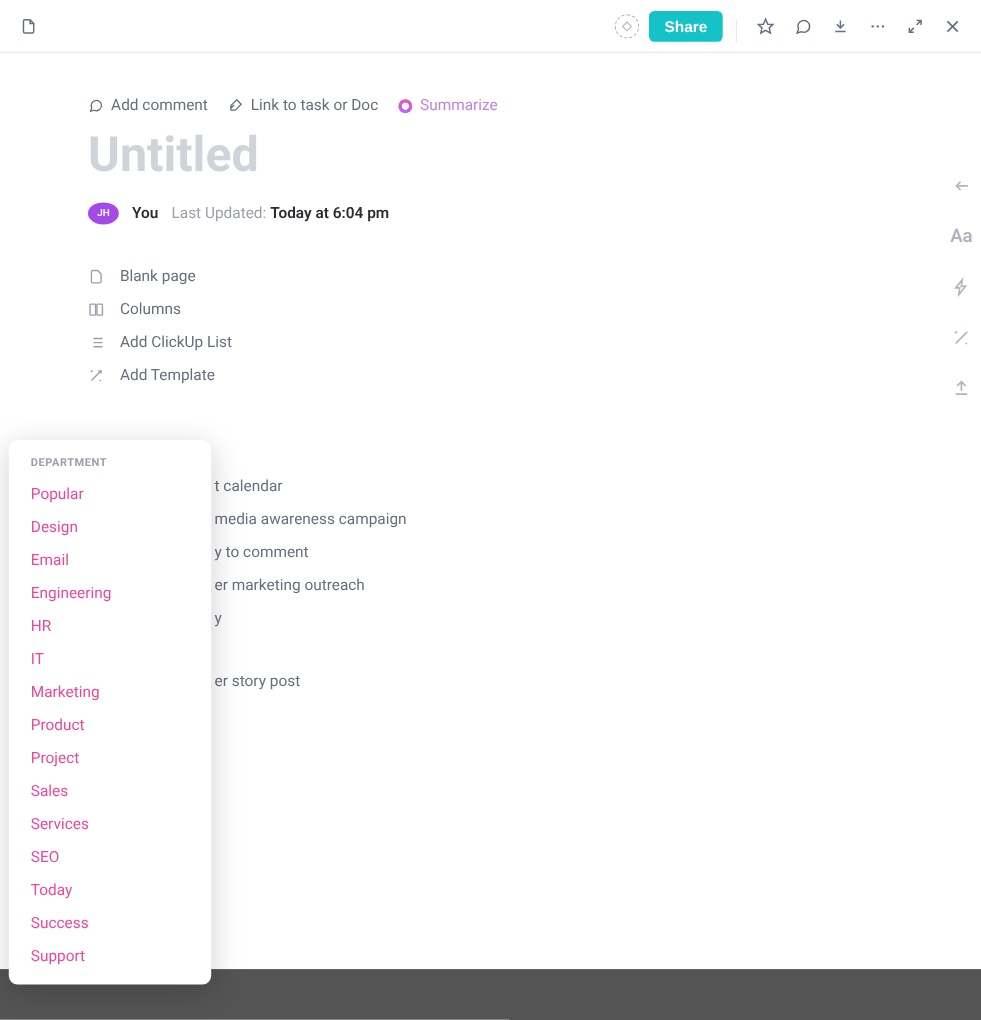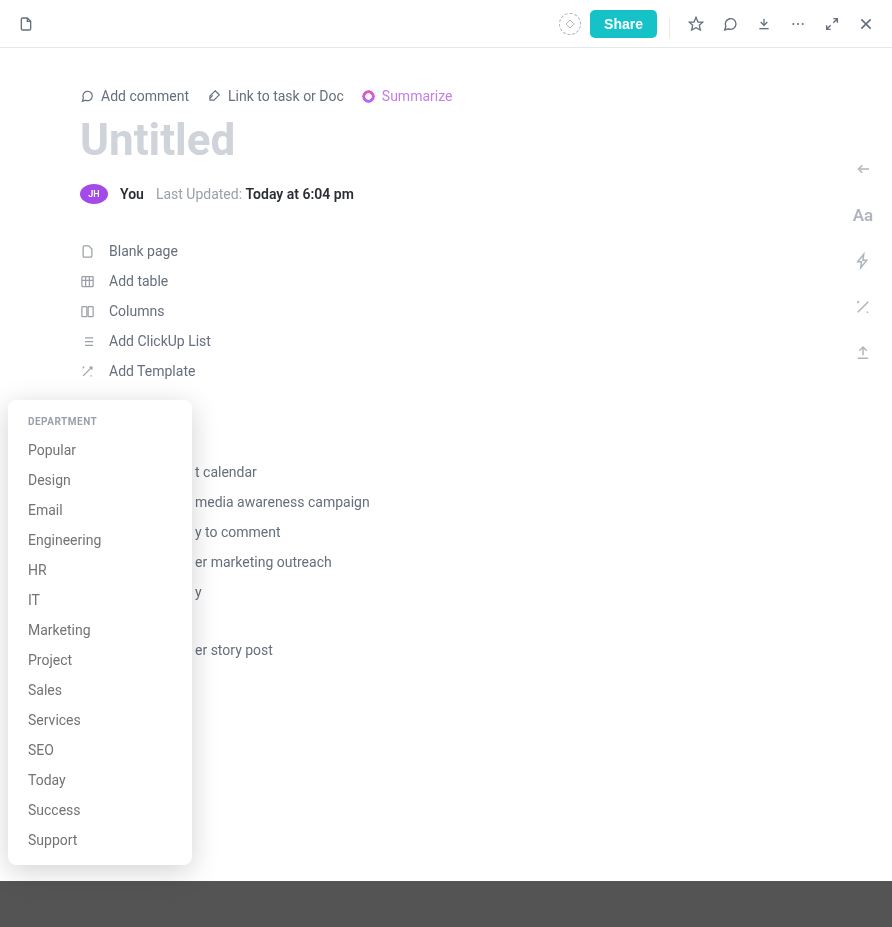--- a/index.html
+++ b/index.html
@@ -36,29 +36,29 @@
   .block-option svg { width: 15px; height: 15px; color: #9aa0aa; }
 
   .suggestions { margin-top: 32px; }
   .suggestions-header { display: flex; gap: 16px; align-items: center; margin-bottom: 18px; }
   .sugg-link { color: #9aa0aa; font-size: 14px; cursor: pointer; }
   .sugg-search { color: #656f7d; }
   .sugg-list { display: flex; flex-direction: column; gap: 14px; margin-top: 16px; }
   .sugg-item { font-size: 14px; color: #656f7d; cursor: pointer; }
 
   
-  .side-tools { position: absolute; right: 18px; top: 110px; display: flex; flex-direction: column; gap: 24px; color: #b0b4be; }
+  .side-tools { position: absolute; right: 7px; top: 110px; display: flex; flex-direction: column; gap: 24px; color: #b0b4be; }
   .side-tools .tool { width: 22px; height: 22px; display: flex; align-items: center; justify-content: center; cursor: pointer; }
   .side-tools svg { width: 18px; height: 18px; }
   .side-letter { font-size: 17px; font-weight: 600; color: #b0b4be; cursor: pointer; }
 
   
   .popover { position: absolute; left: 8px; top: 400px; width: 184px; background: #fff; border-radius: 8px; box-shadow: 0 6px 28px rgba(0,0,0,0.18); padding: 16px 0 10px 0; z-index: 100; }
   .popover-heading { font-size: 10px; font-weight: 700; letter-spacing: 0.5px; color: #9aa0aa; padding: 0 20px 8px 20px; }
-  .popover-item { font-size: 14px; color: #737373; padding: 7px 20px; cursor: pointer; }
+  .popover-item { font-size: 14px; color: #ec4899; padding: 7px 20px; cursor: pointer; }
 
   
   .bottombar { position: absolute; bottom: 0; left: 0; right: 0; height: 46px; background: #545454; }
 </style>
 </head>
 <body>
 
 <div class="topbar">
   <div class="topbar-left">
     <div class="icon-btn">
@@ -146,27 +146,20 @@
       <span class="updated-time">Today at 6:04 pm</span>
     </span>
   </div>
 
   <div class="block-options">
     <div class="block-option">
       <svg viewBox="0 0 24 24" fill="none" stroke="currentColor" stroke-width="2">
           <path d="M14 3H7a2 2 0 0 0-2 2v14a2 2 0 0 0 2 2h10a2 2 0 0 0 2-2V8l-5-5z"></path>
         </svg>
       <span>Blank page</span>
-    </div>
-    <div class="block-option">
-      <svg viewBox="0 0 24 24" fill="none" stroke="currentColor" stroke-width="2">
-          <rect x="3" y="4" width="18" height="16" rx="1"></rect>
-          <path d="M3 10h18M9 4v16M15 4v16"></path>
-        </svg>
-      <span>Add table</span>
     </div>
     <div class="block-option">
       <svg viewBox="0 0 24 24" fill="none" stroke="currentColor" stroke-width="2">
           <rect x="3" y="4" width="8" height="16" rx="1"></rect>
           <rect x="13" y="4" width="8" height="16" rx="1"></rect>
         </svg>
       <span>Columns</span>
     </div>
     <div class="block-option">
       <svg viewBox="0 0 24 24" fill="none" stroke="currentColor" stroke-width="2">
@@ -236,20 +229,21 @@
 
 <div class="popover">
   <div class="popover-heading">DEPARTMENT</div>
   <div class="popover-item">Popular</div>
   <div class="popover-item">Design</div>
   <div class="popover-item">Email</div>
   <div class="popover-item">Engineering</div>
   <div class="popover-item">HR</div>
   <div class="popover-item">IT</div>
   <div class="popover-item">Marketing</div>
+  <div class="popover-item">Product</div>
   <div class="popover-item">Project</div>
   <div class="popover-item">Sales</div>
   <div class="popover-item">Services</div>
   <div class="popover-item">SEO</div>
   <div class="popover-item">Today</div>
   <div class="popover-item">Success</div>
   <div class="popover-item">Support</div>
 </div>
 
 <div class="bottombar"></div>

